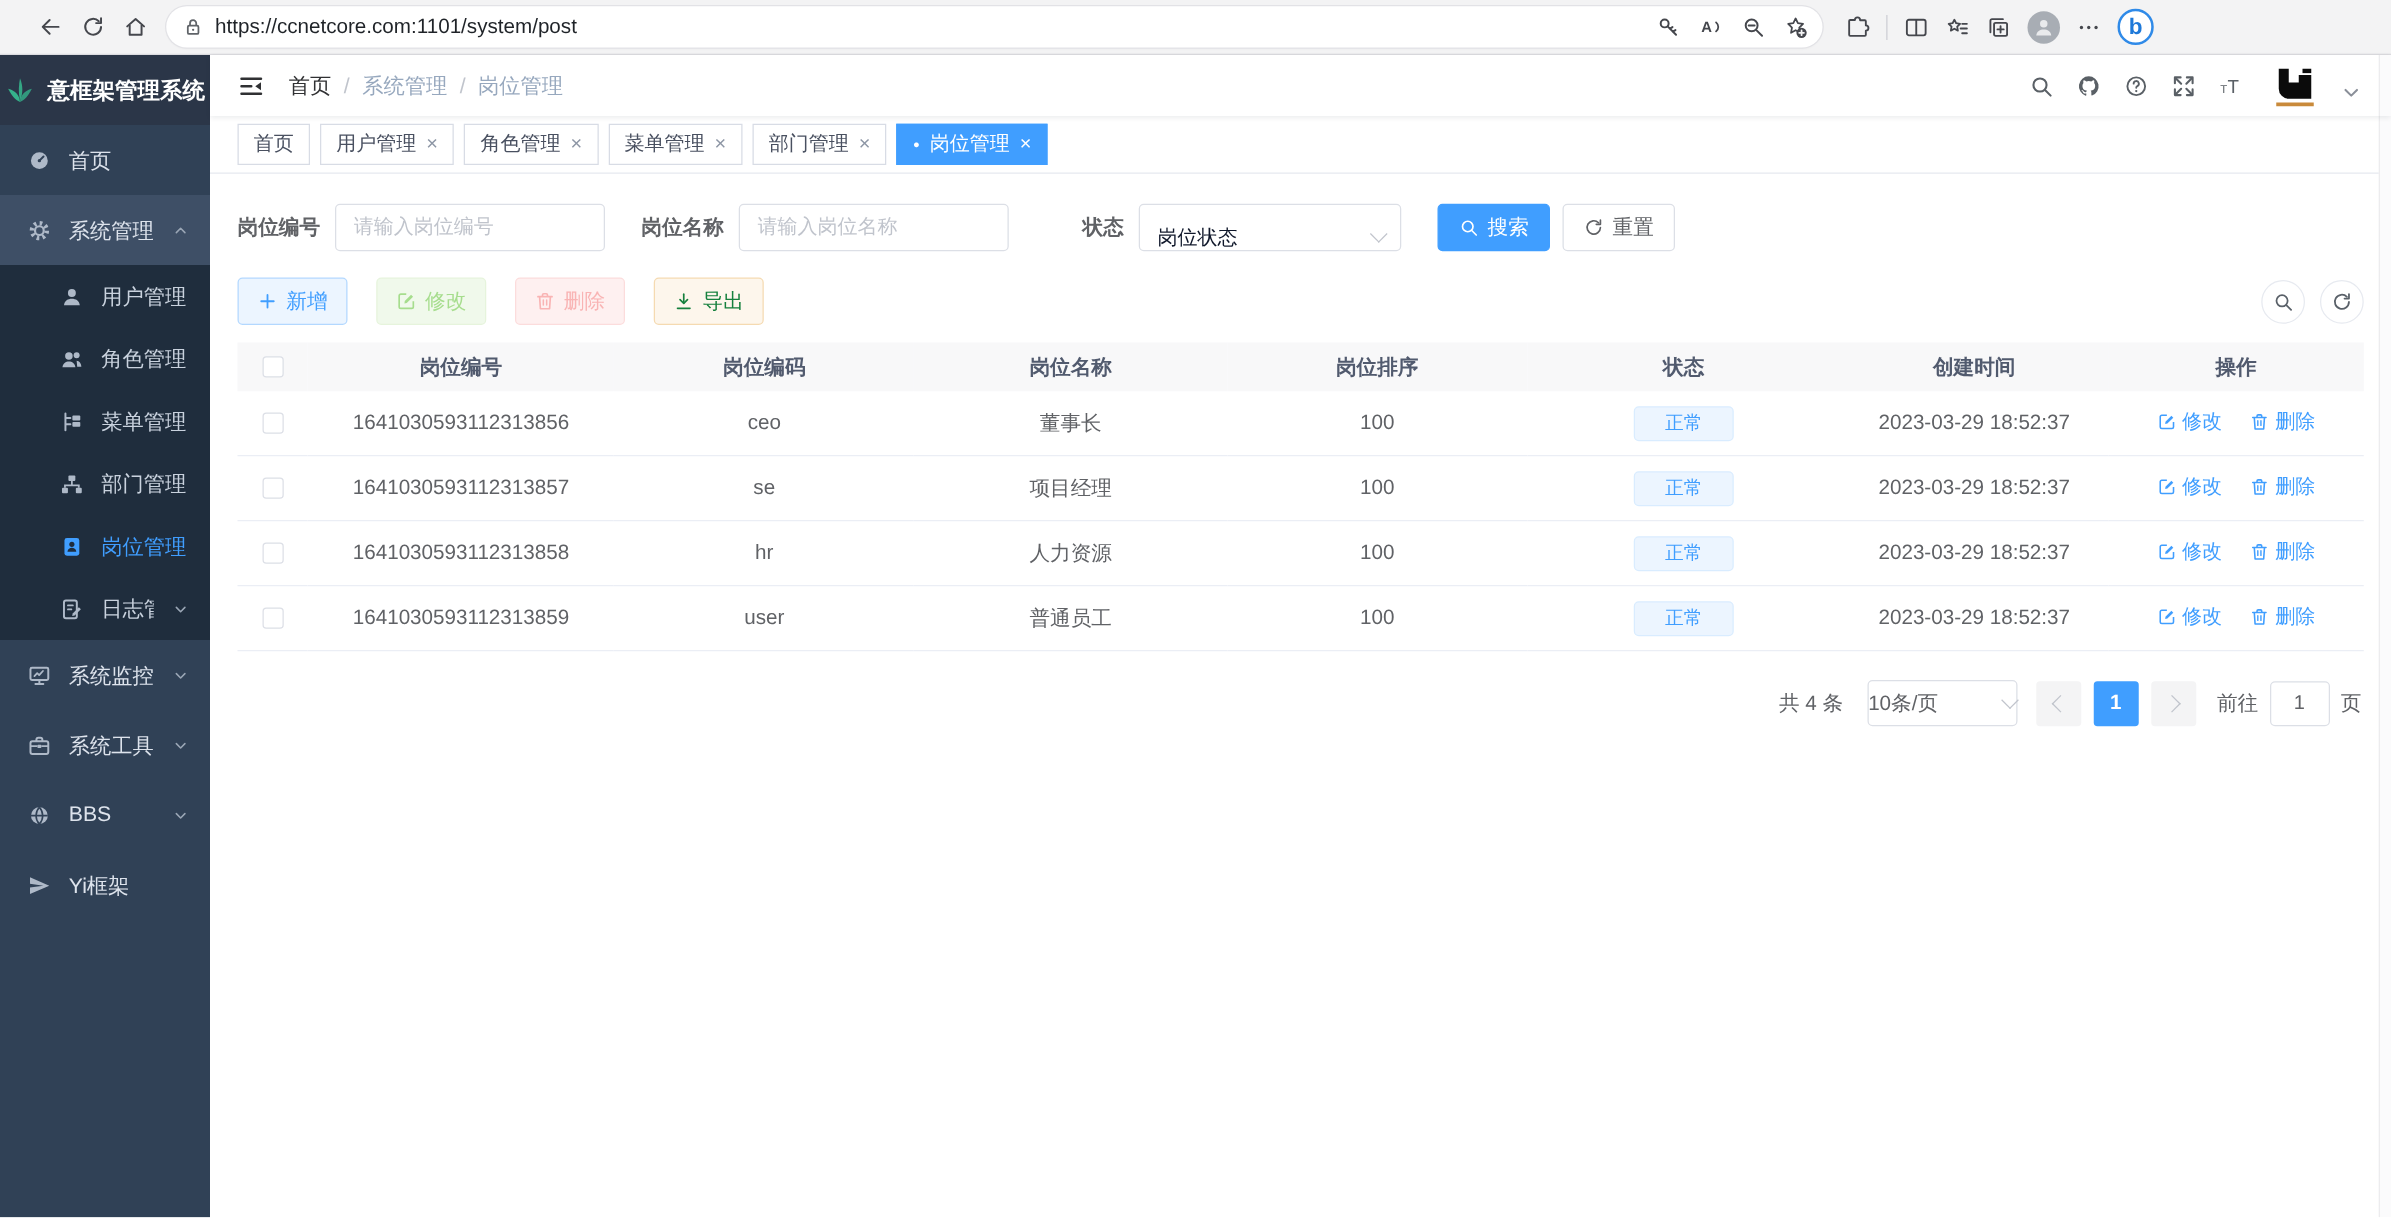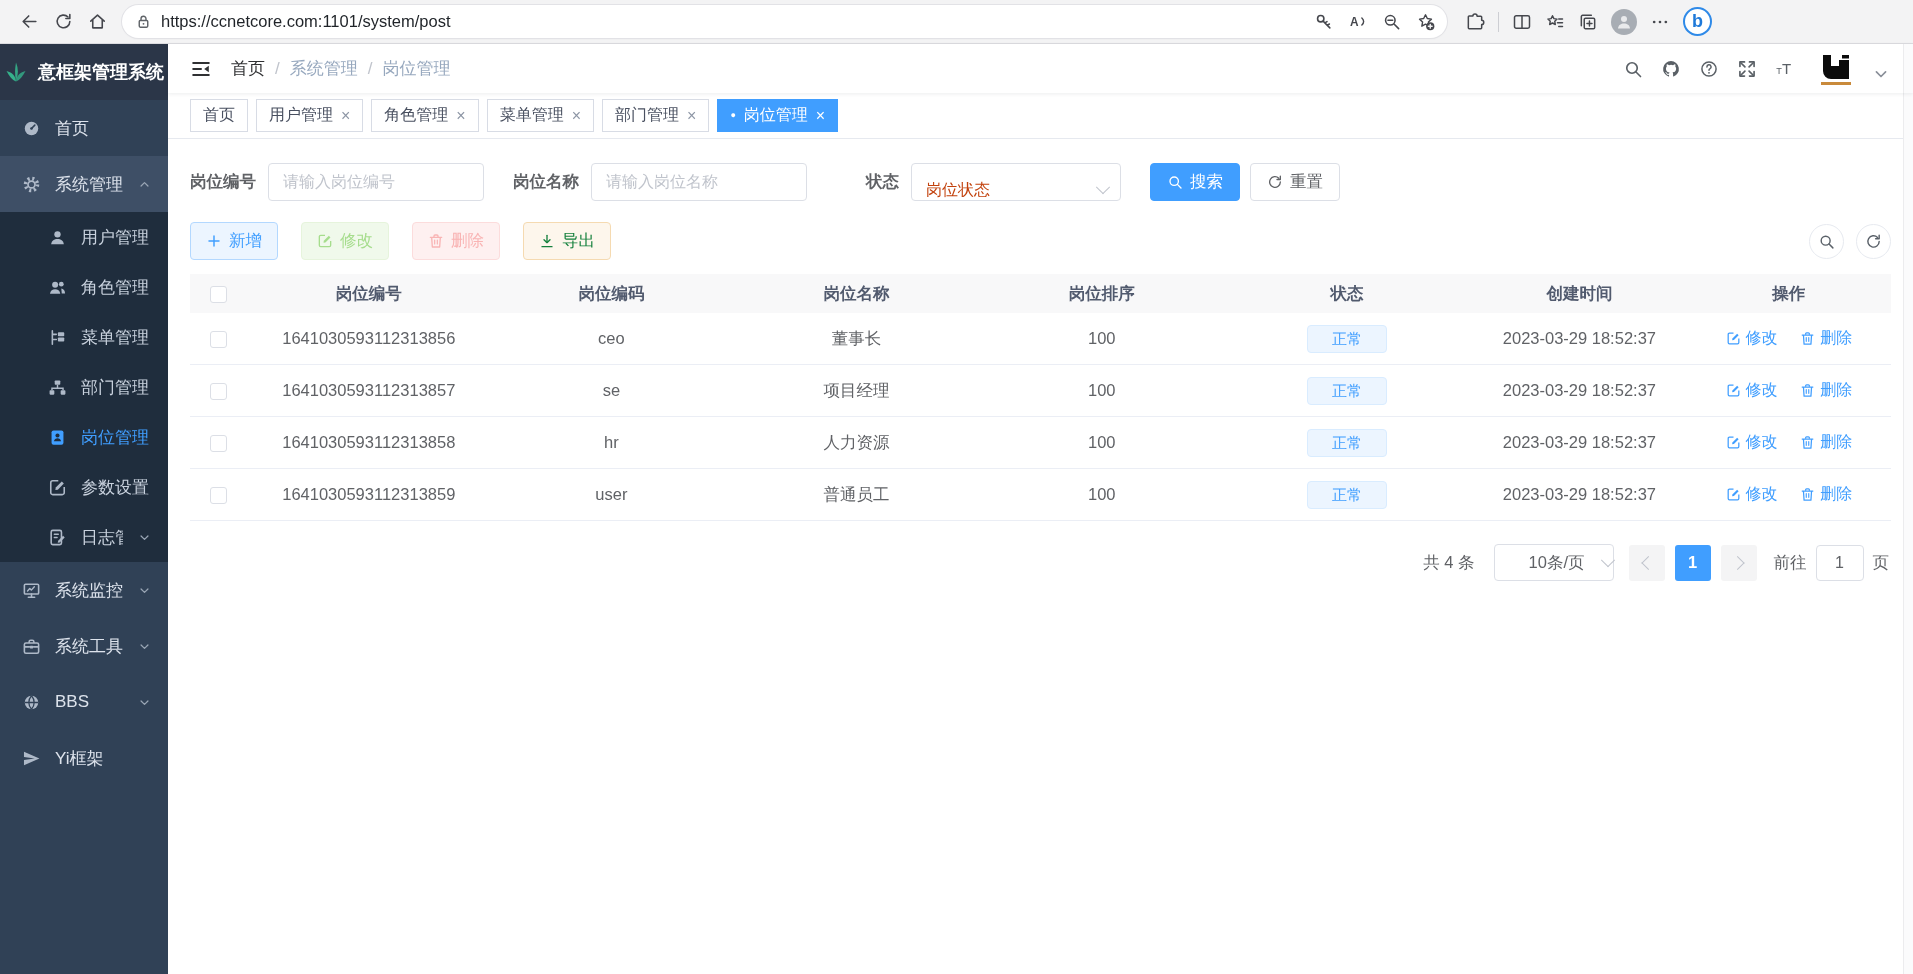--- a/index.html
+++ b/index.html
@@ -3,21 +3,21 @@
 <meta charset="utf-8">
 <style>
   html,body{margin:0;padding:0;}
   body{font-family:"Liberation Sans","DejaVu Sans",sans-serif;background:#fff;}
   .screen{width:1913px;height:974px;position:relative;overflow:hidden;background:#fff;}
   svg{display:block;}
   .ic{display:inline-flex;align-items:center;justify-content:center;}
   .ic svg{width:100%;height:100%;}
 
   
-  .browser-bar{height:44px;background:#f3f3f4;border-bottom:1px solid #dcdce0;display:flex;align-items:center;padding:0 12px;box-sizing:border-box;}
+  .browser-bar{height:44px;background:#f3f3f4;border-bottom:1px solid #dcdce0;display:flex;align-items:center;padding:0 23px;box-sizing:border-box;}
   .bicon{width:34px;height:34px;border-radius:6px;color:#45474d;display:flex;align-items:center;justify-content:center;cursor:pointer;flex-shrink:0;}
   .bicon svg{width:19px;height:19px;}
   .url-pill{flex:1;max-width:1300px;height:33px;background:#fff;border-radius:17px;box-shadow:0 0 0 1px #e2e2e6, 0 1px 2px rgba(0,0,0,.05);display:flex;align-items:center;margin:0 8px;padding:0 12px 0 13px;min-width:0;}
   .url-pill .lock{width:17px;height:17px;color:#5f6368;margin-right:9px;flex-shrink:0;}
   .url-text{flex:1;font-size:16.5px;color:#1f2328;white-space:nowrap;overflow:hidden;}
   .pill-icons{display:flex;align-items:center;gap:15px;color:#45474d;}
   .pill-icons .ic{width:19px;height:19px;cursor:pointer;}
   .browser-actions{display:flex;align-items:center;gap:13px;color:#45474d;padding:0 4px 0 10px;}
   .browser-actions .ic{width:20px;height:20px;cursor:pointer;}
   .vdiv{width:1px;height:20px;background:#cdced3;}
@@ -65,21 +65,21 @@
   .tab.active .tab-x{color:#fff;}
   .tab .tab-dot{font-size:9px;line-height:1;}
 
   
   .content{flex:1;padding:16px 22px 0 22px;box-sizing:border-box;}
   .filter-row{display:flex;align-items:center;margin-top:8px;}
   .f-group{display:flex;align-items:center;margin-right:29px;}
   .flabel{font-weight:bold;color:#606266;font-size:16.5px;margin-right:12px;white-space:nowrap;}
   .finput{width:216px;height:38px;box-sizing:border-box;border:1px solid #dcdfe6;border-radius:4px;padding:0 14px;font-size:16px;color:#606266;outline:none;font-family:inherit;}
   .finput::placeholder{color:#c0c4cc;}
-  .fselect{width:210px;height:38px;box-sizing:border-box;border:1px solid #dcdfe6;border-radius:4px;padding:16px 12px 0 14px;font-size:16px;color:#c2410c;display:flex;align-items:center;justify-content:space-between;cursor:pointer;background:#fff;}
+  .fselect{width:210px;height:38px;box-sizing:border-box;border:1px solid #dcdfe6;border-radius:4px;padding:16px 12px 0 14px;font-size:16px;color:#0f172a;display:flex;align-items:center;justify-content:space-between;cursor:pointer;background:#fff;}
   .chev-s{width:9px;height:9px;border-right:1.6px solid #c0c4cc;border-bottom:1.6px solid #c0c4cc;transform:rotate(45deg) translate(-2px,-2px);}
   .f-status{margin-left:30px;}
   .btn{height:38px;box-sizing:border-box;border-radius:4px;font-size:16.5px;display:inline-flex;align-items:center;justify-content:center;gap:7px;cursor:pointer;font-family:inherit;border:1px solid transparent;padding:0 16px;}
   .btn .bic{width:16px;height:16px;}
   .btn-primary{background:#409eff;color:#fff;border-color:#409eff;margin-left:0;}
   .btn-default{background:#fff;color:#606266;border-color:#dcdfe6;margin-left:10px;}
 
   .toolbar-row{display:flex;align-items:center;margin-top:21px;}
   .pbtn{height:38px;box-sizing:border-box;padding:0 15px;border-radius:4px;font-size:16.5px;display:inline-flex;align-items:center;gap:7px;margin-right:23px;cursor:pointer;border:1px solid;}
   .pbtn .bic{width:16px;height:16px;}
@@ -96,21 +96,21 @@
   table.grid th{background:#f8f8f9;color:#515a6e;font-weight:bold;height:37px;text-align:center;font-size:16.5px;}
   table.grid td{height:49px;border-bottom:1px solid #ebeef5;text-align:center;white-space:nowrap;overflow:hidden;}
   .cb{display:inline-block;width:17px;height:17px;box-sizing:border-box;border:1px solid #dcdfe6;border-radius:3px;background:#fff;vertical-align:middle;cursor:pointer;}
   .tag{display:inline-block;padding:4px 24px;background:#ecf5ff;border:1px solid #d9ecff;color:#409eff;border-radius:4px;font-size:15px;line-height:1.2;}
   .op{color:#409eff;display:inline-flex;align-items:center;gap:5px;margin:0 9px;font-size:16px;cursor:pointer;text-decoration:none;}
   .op .bic{width:15px;height:15px;}
 
   
   .pagination{display:flex;align-items:center;justify-content:flex-end;margin-top:23px;font-size:16.5px;color:#606266;padding-right:2px;}
   .pg-total{margin-right:19px;}
-  .pg-size{width:120px;height:37px;box-sizing:border-box;border:1px solid #dcdfe6;border-radius:4px;display:flex;align-items:center;justify-content:flex-end;gap:18px;cursor:pointer;background:#fff;}
+  .pg-size{width:120px;height:37px;box-sizing:border-box;border:1px solid #dcdfe6;border-radius:4px;display:flex;align-items:center;justify-content:space-between;gap:18px;cursor:pointer;background:#fff;}
   .pg-btn{width:36px;height:36px;border-radius:3px;background:#f4f4f5;display:flex;align-items:center;justify-content:center;cursor:pointer;}
   .pg-prev{margin-left:15px;}
   .pg-next{margin-left:10px;}
   .pg-chev{width:9px;height:9px;border-right:1.8px solid #c0c4cc;border-bottom:1.8px solid #c0c4cc;}
   .pg-chev.left{transform:rotate(135deg) translate(-1px,-1px);}
   .pg-chev.right{transform:rotate(-45deg) translate(-1px,-1px);}
   .pg-num{width:36px;height:36px;border-radius:3px;background:#409eff;color:#fff;font-weight:bold;display:flex;align-items:center;justify-content:center;margin-left:10px;cursor:pointer;}
   .pg-goto{margin-left:17px;}
   .pg-input{width:48px;height:36px;box-sizing:border-box;border:1px solid #dcdfe6;border-radius:4px;margin:0 9px;text-align:center;font-size:16px;color:#606266;outline:none;font-family:inherit;}
 
@@ -452,28 +452,20 @@
               </span>
             <span class="mi-label">部门管理</span>
           </div>
           <div class="menu-item active">
             <span class="ic mi-icon">
                 <svg>
                   <use href="#i-badge"></use>
                 </svg>
               </span>
             <span class="mi-label">岗位管理</span>
-          </div>
-          <div class="menu-item">
-            <span class="ic mi-icon">
-                <svg>
-                  <use href="#i-editpen"></use>
-                </svg>
-              </span>
-            <span class="mi-label">参数设置</span>
           </div>
           <div class="menu-item">
             <span class="ic mi-icon">
                 <svg>
                   <use href="#i-logdoc"></use>
                 </svg>
               </span>
             <span class="mi-label">日志管理</span>
             <span class="ic mi-chev">
                 <svg>

